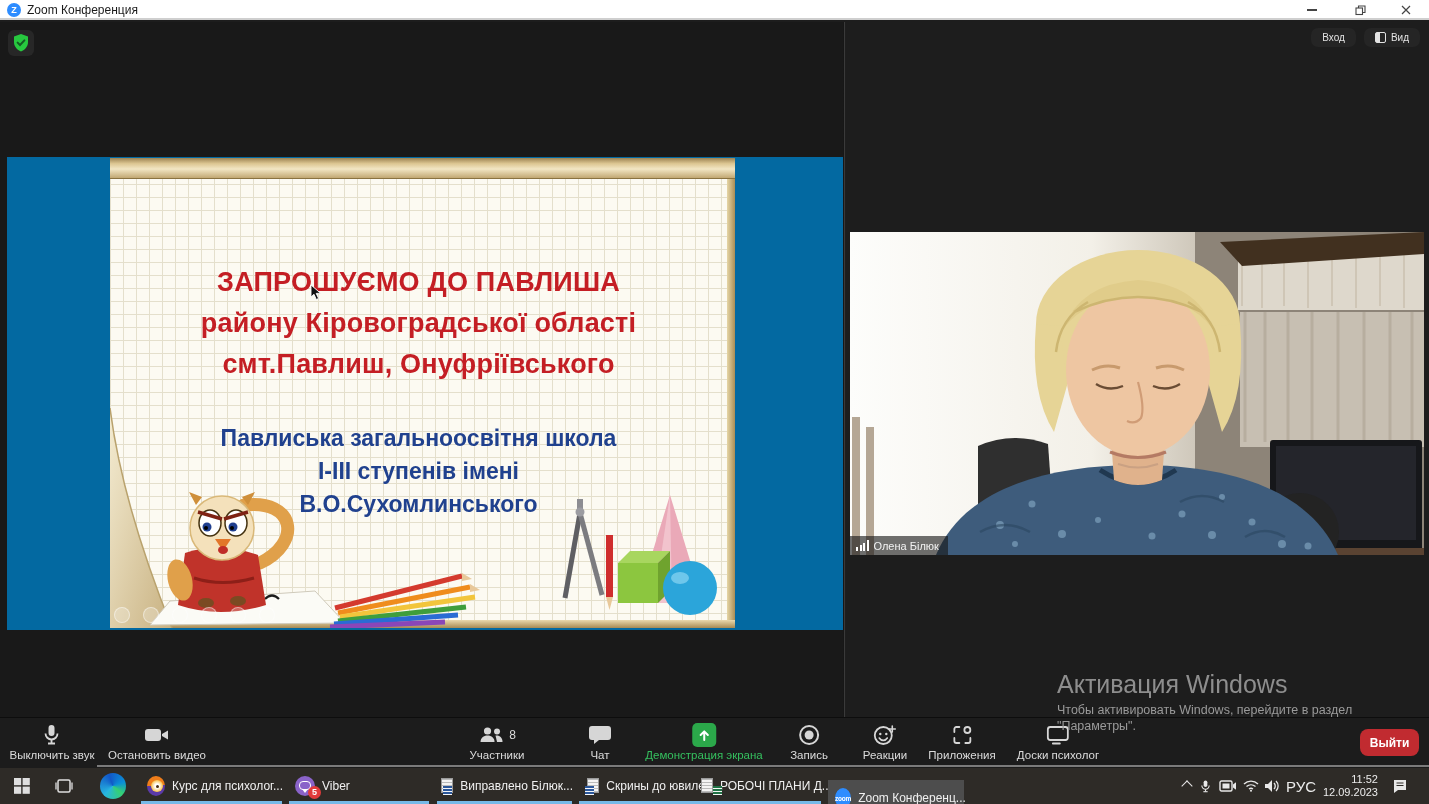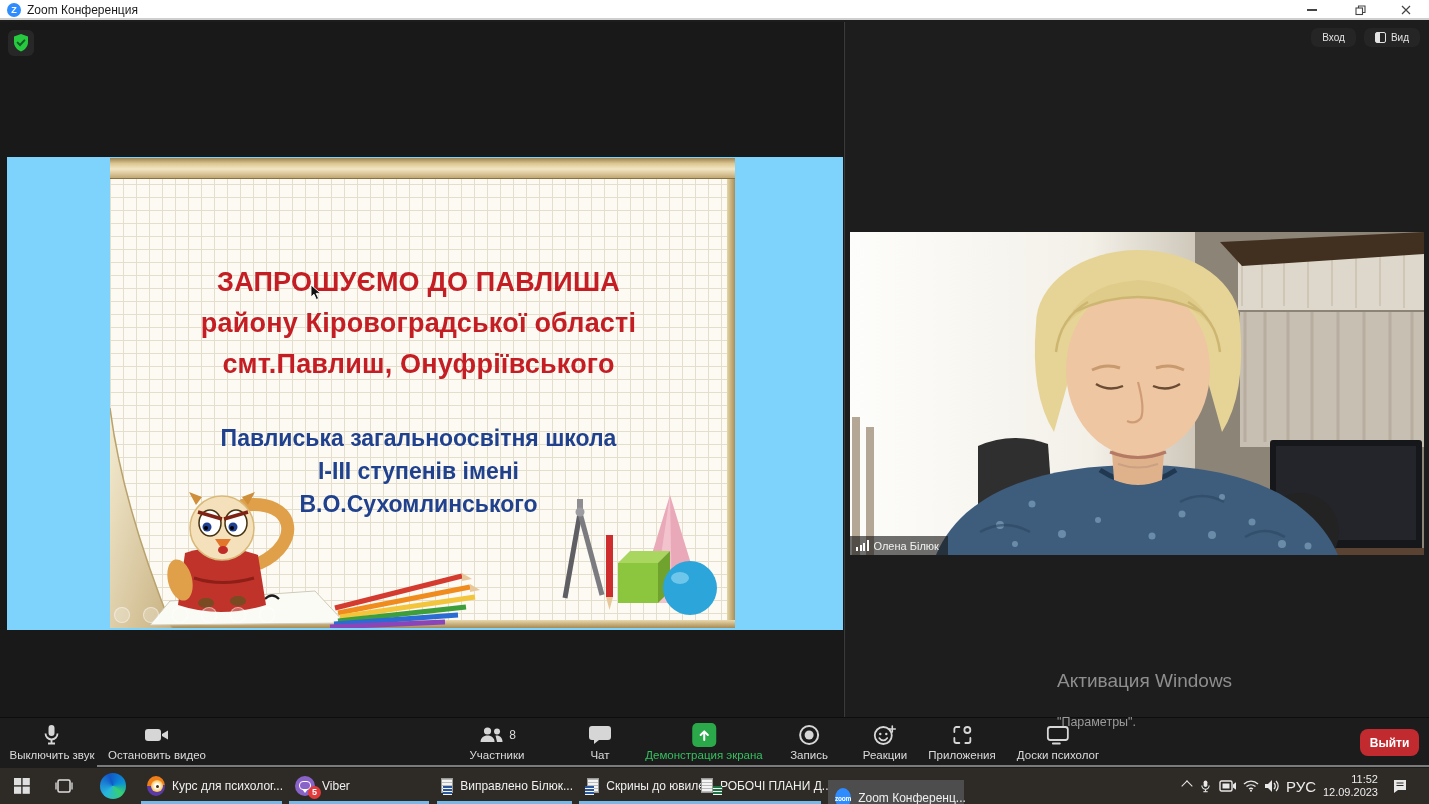--- a/index.html
+++ b/index.html
@@ -11,21 +11,21 @@
   .titlebar { position:absolute; left:0; top:0; width:1429px; height:20px; background:#fff; border-bottom:2px solid #cfcfcf; z-index:20; }
   .app-logo { position:absolute; left:7px; top:3px; width:14px; height:14px; border-radius:50%; background:#2d8cff; color:#fff; font-size:9px; font-weight:bold; text-align:center; line-height:14px; }
   .title-text { position:absolute; left:27px; top:0; height:20px; line-height:20px; font-size:12px; color:#1b1b1b; }
   .win-btn { position:absolute; top:0; width:46px; height:20px; display:flex; align-items:center; justify-content:center; }
   .wb-min { left:1289px; } .wb-restore { left:1337px; } .wb-close { left:1383px; }
   .minbar { width:10px; height:1.4px; background:#444; }
 
   
   .share-region { position:absolute; left:0; top:22px; width:844px; height:695px; background:#191919; }
   .shield-btn { position:absolute; left:8px; top:8px; width:26px; height:26px; border-radius:6px; background:#272727; display:flex; align-items:center; justify-content:center; }
-  .share-viewport { position:absolute; left:7px; top:135px; width:837px; height:473px; background:#7dd3fc; }
+  .share-viewport { position:absolute; left:7px; top:135px; width:837px; height:473px; background:#0369a1; }
   .v-divider { position:absolute; left:843px; top:22px; width:3px; height:695px; background:linear-gradient(90deg,#050505,#3a3a3a,#101010); }
   .right-panel { position:absolute; left:846px; top:22px; width:583px; height:695px; background:#1d1d1d; }
   .top-actions { position:absolute; top:28px; right:9px; display:flex; gap:8px; z-index:5; }
   .pill { background:#252525; border-radius:7px; padding:4px 11px; color:#e3e3e3; font-size:10px; display:flex; align-items:flex-end; gap:5px; }
   .view-glyph { width:11px; height:11px; border:1.5px solid #e3e3e3; border-radius:2px; position:relative; }
   .view-glyph::before { content:""; position:absolute; left:0; top:0; bottom:0; width:4px; background:#e3e3e3; }
 
   
   .slide { position:absolute; left:103px; top:1px; width:625px; height:470px;
     background-color:#fcfaf2;
@@ -44,21 +44,21 @@
   .cursor { position:absolute; left:200px; top:127px; }
 
   
   .video { position:absolute; left:850px; top:232px; width:574px; height:323px; background:#777; overflow:hidden; }
   .name-tag { position:absolute; left:0; bottom:0; height:19px; display:flex; align-items:center; gap:5px; padding:0 9px 0 6px; background:rgba(22,22,22,.62); color:#f2f2f2; font-size:11px; }
   .vol-bars { display:flex; align-items:flex-end; gap:1.5px; height:11px; }
   .vol-bars span { width:2px; background:#fff; display:block; }
 
   
   .watermark { position:absolute; left:1057px; top:670px; width:370px; z-index:30; pointer-events:none; }
-  .wm-title { font-size:19px; color:#8e8e8e; margin-bottom:22px; }
+  .wm-title { font-size:25px; color:#8e8e8e; margin-bottom:3px; }
   .wm-line { font-size:12.5px; color:#9a9a9a; line-height:16px; }
 
   
   .toolbar { position:absolute; left:0; top:717px; width:1429px; height:51px; background:#1c1c1c; border-top:1px solid #0d0d0d; }
   .tb-item { position:absolute; top:4px; transform:translateX(-50%); display:flex; flex-direction:column; align-items:center; width:max-content; }
   .tb-iconbox { height:26px; display:flex; align-items:center; justify-content:center; gap:3px; }
   .tb-label { font-size:11.5px; color:#dcdcdc; margin-top:1px; white-space:nowrap; }
   .tb-label.green { color:#35c05f; }
   .count { font-size:12px; color:#dcdcdc; margin-left:2px; }
   .share-iconbg { width:24px; height:24px; border-radius:5px; background:#2ba84a; display:flex; align-items:center; justify-content:center; }
@@ -297,20 +297,21 @@
           <span style="height:6px"></span>
           <span style="height:8px"></span>
           <span style="height:11px"></span>
       </span>
       <span>Олена Білюк</span>
     </div>
   </div>
 
   <div class="watermark">
     <div class="wm-title">Активация Windows</div>
+    <div class="wm-line">Чтобы активировать Windows, перейдите в раздел</div>
     <div class="wm-line">"Параметры".</div>
   </div>
 
   <div class="toolbar">
     <div class="tb-item" style="left:52px">
       <div class="tb-iconbox">
         <svg width="18" height="22" viewBox="0 0 18 22">
           <rect x="6" y="1" width="6" height="11" rx="3" fill="#d6d6d6"></rect>
           <path d="M3 9.5a6 6 0 0 0 12 0" stroke="#d6d6d6" stroke-width="1.8" fill="none"></path>
           <line x1="9" y1="15.5" x2="9" y2="19" stroke="#d6d6d6" stroke-width="1.8"></line>

